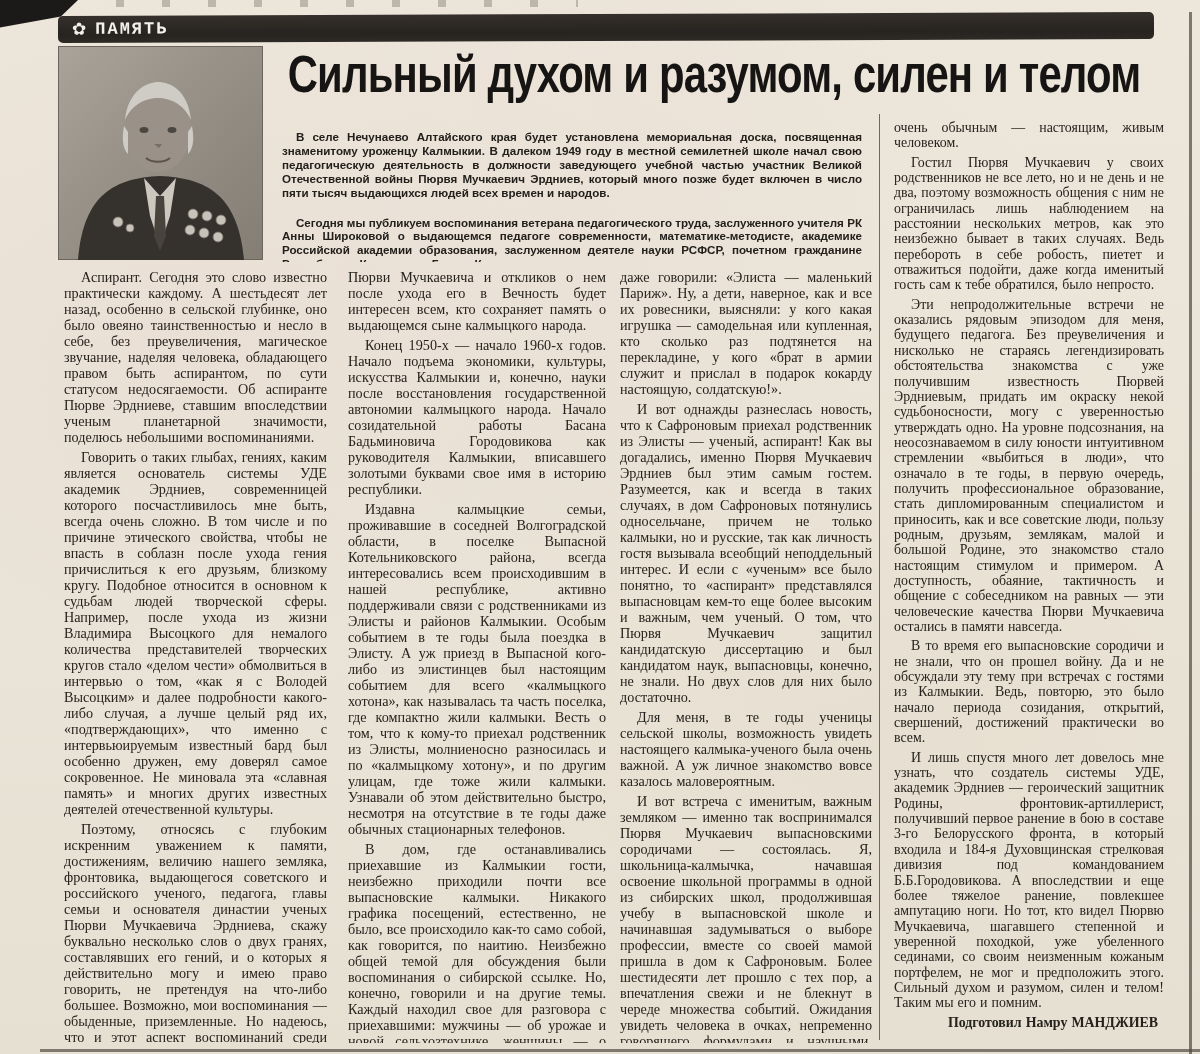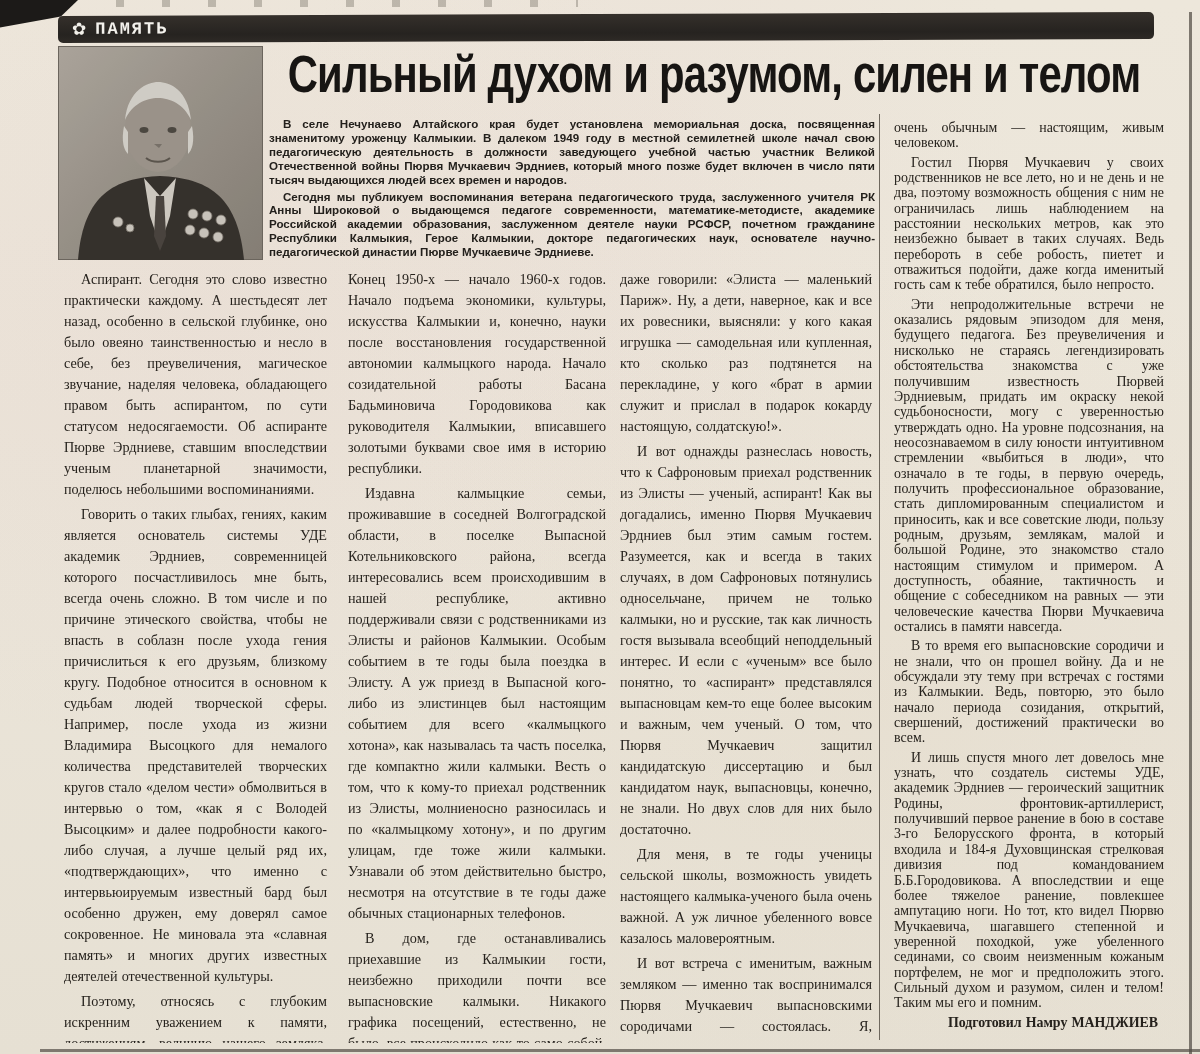--- a/index.html
+++ b/index.html
@@ -47,25 +47,25 @@
   
   .photo{position:absolute;left:58px;top:46px;width:205px;height:214px;
     box-shadow:0 0 0 1px #8d877c inset;background:#a39d94;}
   .photo svg{display:block;width:100%;height:100%;}
   
   .lede{
     position:absolute;left:266px;top:114px;width:612px;height:148px;overflow:hidden;
     font-family:"Liberation Sans",sans-serif;font-weight:bold;
     font-size:11.6px;line-height:13.9px;text-align:justify;color:#23201c;
   }
-  .lede p{margin:3px;text-indent:14px;}
+  .lede p{margin:16px;text-indent:14px;}
   
   .col{
     position:absolute;top:265px;height:778px;overflow:hidden;
-    font-size:14.2px;line-height:21px;text-align:justify;color:#26221d;
+    font-size:14.2px;line-height:16px;text-align:justify;color:#26221d;
   }
   .col p{margin:4px;text-indent:17px;word-spacing:0.6px;}
   .col.cont p:first-child{text-indent:0;}
   .col1{left:60px;width:271px;}
   .col2{left:344px;width:266px;}
   .col3{left:616px;width:260px;}
   .col4{left:890px;top:116px;width:278px;height:928px;font-size:13.9px;line-height:15.35px;}
   .vrule{position:absolute;left:879px;top:114px;width:1px;height:926px;background:#6e685e;}
   .byline{font-weight:bold;text-align:right;padding-right:6px;margin-top:3px !important;text-indent:0 !important;}
 </style>
@@ -132,29 +132,30 @@
     <p>Анна Алексеевна написала эти заметки в июле 2016 года. В октябре того же года она ушла из жизни.</p>
   </div>
 
   <div class="col col1">
     <p>Аспирант. Сегодня это слово известно практически каждому. А шестьдесят лет назад, особенно в сельской глубинке, оно было овеяно таинственностью и несло в себе, без преувеличения, магическое звучание, наделяя человека, обладающего правом быть аспирантом, по сути статусом недосягаемости. Об аспиранте Пюрве Эрдниеве, ставшим впоследствии ученым планетарной значимости, поделюсь небольшими воспоминаниями.</p>
     <p>Говорить о таких глыбах, гениях, каким является основатель системы УДЕ академик Эрдниев, современницей которого посчастливилось мне быть, всегда очень сложно. В том числе и по причине этического свойства, чтобы не впасть в соблазн после ухода гения причислиться к его друзьям, близкому кругу. Подобное относится в основном к судьбам людей творческой сферы. Например, после ухода из жизни Владимира Высоцкого для немалого количества представителей творческих кругов стало «делом чести» обмолвиться в интервью о том, «как я с Володей Высоцким» и далее подробности какого-либо случая, а лучше целый ряд их, «подтверждающих», что именно с интервьюируемым известный бард был особенно дружен, ему доверял самое сокровенное. Не миновала эта «славная память» и многих других известных деятелей отечественной культуры.</p>
     <p>Поэтому, относясь с глубоким искренним уважением к памяти, достижениям, величию нашего земляка, фронтовика, выдающегося советского и российского ученого, педагога, главы семьи и основателя династии ученых Пюрви Мучкаевича Эрдниева, скажу буквально несколько слов о двух гранях, составлявших его гений, и о которых я действительно могу и имею право говорить, не претендуя на что-либо большее. Возможно, мои воспоминания — обыденные, приземленные. Но надеюсь, что и этот аспект воспоминаний среди огромнейшего количества прижизненных публикаций о научно-просветительской деятельности</p>
   </div>
 
   <div class="col col2 cont">
+    <p>Пюрви Мучкаевича и откликов о нем после ухода его в Вечность будет интересен всем, кто сохраняет память о выдающемся сыне калмыцкого народа.</p>
     <p>Конец 1950-х — начало 1960-х годов. Начало подъема экономики, культуры, искусства Калмыкии и, конечно, науки после восстановления государственной автономии калмыцкого народа. Начало созидательной работы Басана Бадьминовича Городовикова как руководителя Калмыкии, вписавшего золотыми буквами свое имя в историю республики.</p>
     <p>Издавна калмыцкие семьи, проживавшие в соседней Волгоградской области, в поселке Выпасной Котельниковского района, всегда интересовались всем происходившим в нашей республике, активно поддерживали связи с родственниками из Элисты и районов Калмыкии. Особым событием в те годы была поездка в Элисту. А уж приезд в Выпасной кого-либо из элистинцев был настоящим событием для всего «калмыцкого хотона», как называлась та часть поселка, где компактно жили калмыки. Весть о том, что к кому-то приехал родственник из Элисты, молниеносно разносилась и по «калмыцкому хотону», и по другим улицам, где тоже жили калмыки. Узнавали об этом действительно быстро, несмотря на отсутствие в те годы даже обычных стационарных телефонов.</p>
     <p>В дом, где останавливались приехавшие из Калмыкии гости, неизбежно приходили почти все выпасновские калмыки. Никакого графика посещений, естественно, не было, все происходило как-то само собой, как говорится, по наитию. Неизбежно общей темой для обсуждения были воспоминания о сибирской ссылке. Но, конечно, говорили и на другие темы. Каждый находил свое для разговора с приехавшими: мужчины — об урожае и новой сельхозтехнике, женщины — о тенденциях моды. Тут надо сказать, что для нас, выпасновских калмыков, Элиста была в то время и даже в более поздние 1980-1990-е годы образцом для подражания в одежде. Мы</p>
   </div>
 
   <div class="col col3 cont">
     <p>даже говорили: «Элиста — маленький Париж». Ну, а дети, наверное, как и все их ровесники, выясняли: у кого какая игрушка — самодельная или купленная, кто сколько раз подтянется на перекладине, у кого «брат в армии служит и прислал в подарок кокарду настоящую, солдатскую!».</p>
     <p>И вот однажды разнеслась новость, что к Сафроновым приехал родственник из Элисты — ученый, аспирант! Как вы догадались, именно Пюрвя Мучкаевич Эрдниев был этим самым гостем. Разумеется, как и всегда в таких случаях, в дом Сафроновых потянулись односельчане, причем не только калмыки, но и русские, так как личность гостя вызывала всеобщий неподдельный интерес. И если с «ученым» все было понятно, то «аспирант» представлялся выпасновцам кем-то еще более высоким и важным, чем ученый. О том, что Пюрвя Мучкаевич защитил кандидатскую диссертацию и был кандидатом наук, выпасновцы, конечно, не знали. Но двух слов для них было достаточно.</p>
-    <p>Для меня, в те годы ученицы сельской школы, возможность увидеть настоящего калмыка-ученого была очень важной. А уж личное убеленного вовсе казалось маловероятным.</p>
+    <p>Для меня, в те годы ученицы сельской школы, возможность увидеть настоящего калмыка-ученого была очень важной. А уж личное знакомство вовсе казалось маловероятным.</p>
     <p>И вот встреча с именитым, важным земляком — именно так воспринимался Пюрвя Мучкаевич выпасновскими сородичами — состоялась. Я, школьница-калмычка, начавшая освоение школьной программы в одной из сибирских школ, продолжившая учебу в выпасновской школе и начинавшая задумываться о выборе профессии, вместе со своей мамой пришла в дом к Сафроновым. Более шестидесяти лет прошло с тех пор, а впечатления свежи и не блекнут в череде множества событий. Ожидания увидеть человека в очках, непременно говорящего формулами и научными, малопонятными простому сельскому человеку фразами, не оправдались. Гость был вполне доступным для диалога, разумеется, учитывая разницу в возрасте, и</p>
   </div>
 
   <div class="vrule"></div>
 
   <div class="col col4 cont">
     <p>очень обычным — настоящим, живым человеком.</p>
     <p>Гостил Пюрвя Мучкаевич у своих родственников не все лето, но и не день и не два, поэтому возможность общения с ним не ограничилась лишь наблюдением на расстоянии нескольких метров, как это неизбежно бывает в таких случаях. Ведь перебороть в себе робость, пиетет и отважиться подойти, даже когда именитый гость сам к тебе обратился, было непросто.</p>
     <p>Эти непродолжительные встречи не оказались рядовым эпизодом для меня, будущего педагога. Без преувеличения и нисколько не стараясь легендизировать обстоятельства знакомства с уже получившим известность Пюрвей Эрдниевым, придать им окраску некой судьбоносности, могу с уверенностью утверждать одно. На уровне подсознания, на неосознаваемом в силу юности интуитивном стремлении «выбиться в люди», что означало в те годы, в первую очередь, получить профессиональное образование, стать дипломированным специалистом и приносить, как и все советские люди, пользу родным, друзьям, землякам, малой и большой Родине, это знакомство стало настоящим стимулом и примером. А доступность, обаяние, тактичность и общение с собеседником на равных — эти человеческие качества Пюрви Мучкаевича остались в памяти навсегда.</p>
     <p>В то время его выпасновские сородичи и не знали, что он прошел войну. Да и не обсуждали эту тему при встречах с гостями из Калмыкии. Ведь, повторю, это было начало периода созидания, открытий, свершений, достижений практически во всем.</p>

